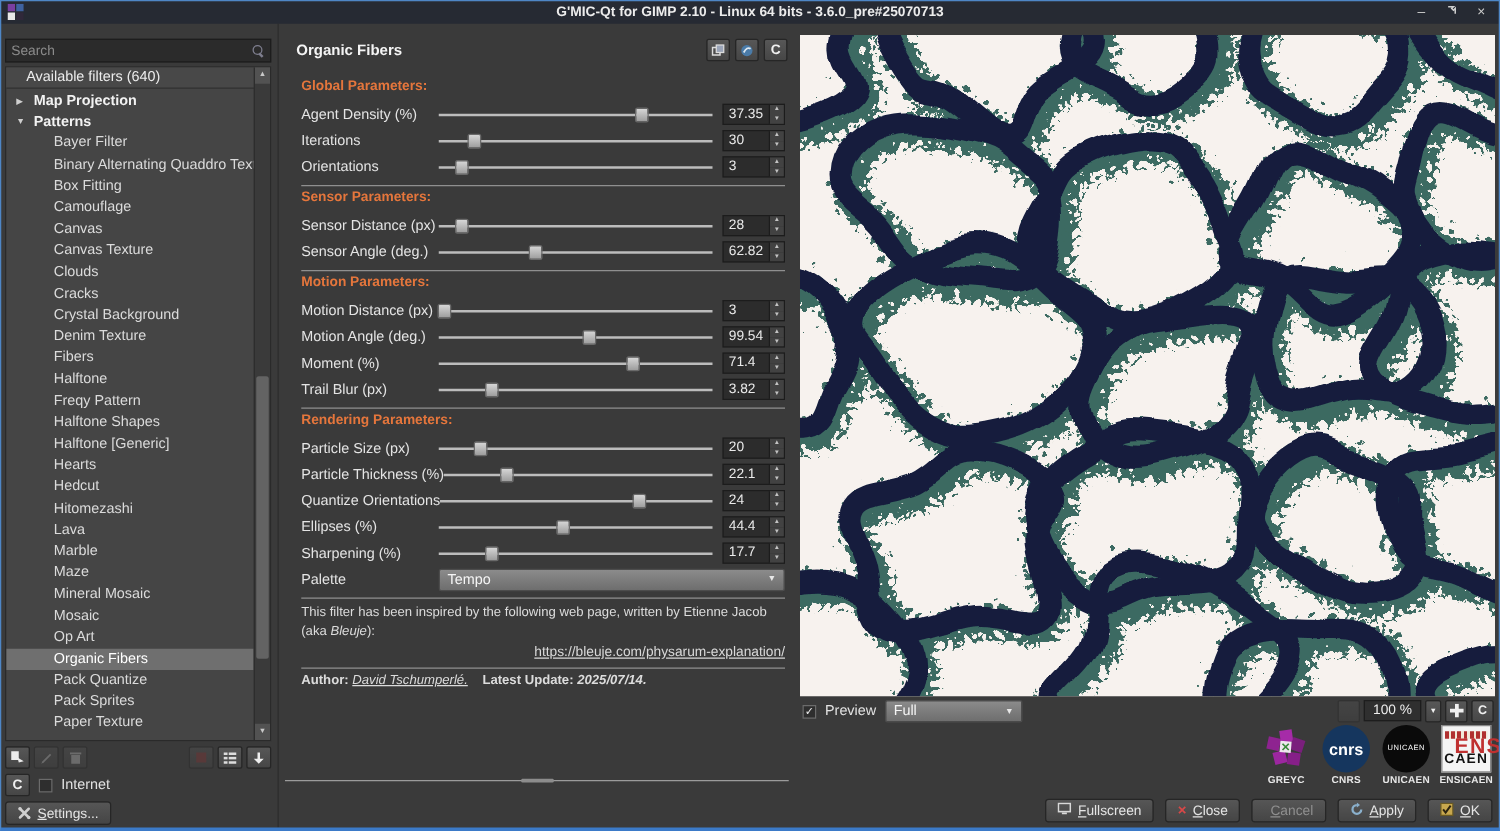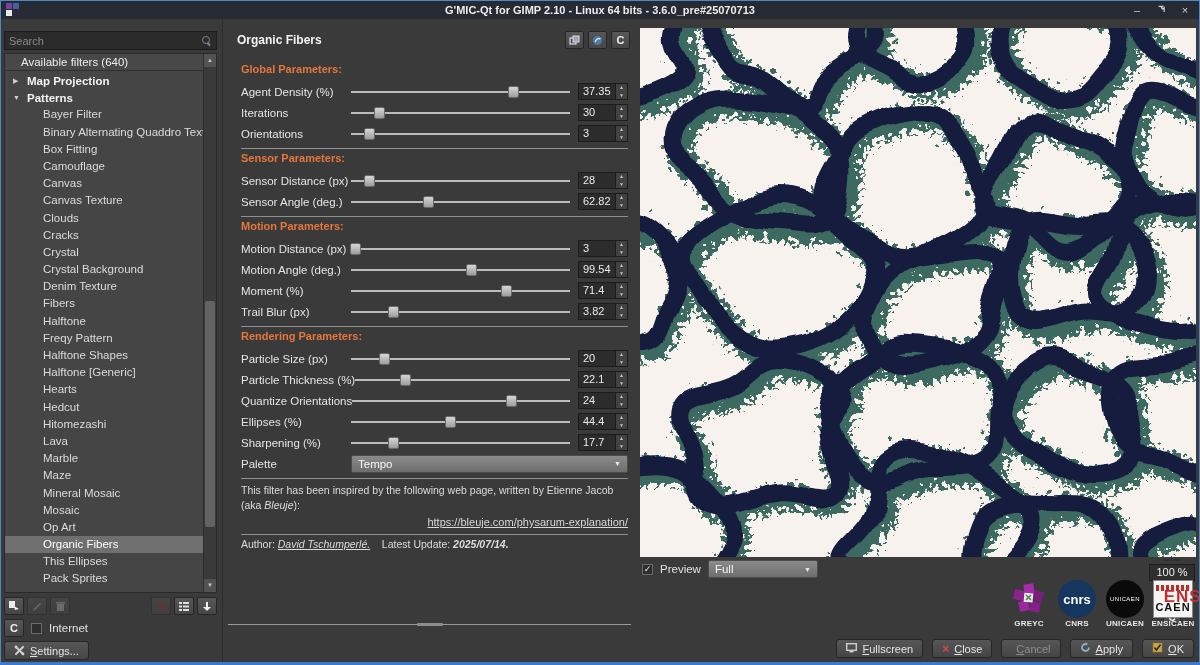--- a/index.html
+++ b/index.html
@@ -73,31 +73,31 @@
   .divider { border-top:1px solid #8f8f8f; margin:4px 0 2px 0; }
   .combo { height:18px; background:linear-gradient(#8b8b8b,#6e6e6e); border:1px solid #4c4c4c; border-radius:2px;
     display:flex; align-items:center; color:#f5f5f5; font-size:11.5px; padding:0 6px; }
   .combo .caret { margin-left:auto; font-size:7px; color:#e8e8e8; }
   .palette-combo { flex:1; }
 
   .desc { font-size:10.5px; color:#dcdcdc; margin-top:4px; line-height:15px; }
   .desc em { font-style:italic; }
   .desc .link { display:block; text-align:right; color:#d9d9d9; text-decoration:underline; margin:2px 0 3px 0; font-size:11px; }
   .author-row { font-size:10.5px; margin-top:3px; color:#dcdcdc; }
-  .author-row b { font-weight:normal; }
+  .author-row b { font-weight:bold; }
   .author-row .alink { font-style:italic; text-decoration:underline; }
   .author-row .upd { font-style:italic; font-weight:bold; }
   .mid-splitter { position:absolute; left:228px; top:624px; width:403px; border-top:1px solid #9b9b9b; }
   .mid-splitter span { display:block; width:26px; height:3px; background:#8c8c8c; margin:-2px auto 0 auto; border-radius:1px; }
   .panel-vline { position:absolute; left:222px; top:19px; bottom:3px; width:1px; background:#2c2c2c; }
 
   
   .preview-img { position:absolute; left:640px; top:28px; width:556px; height:529px; background:#f7f2ee; overflow:hidden; }
   .preview-controls { position:absolute; left:642px; top:560px; height:18px; display:flex; align-items:center; gap:7px; }
-  .zoom-cluster { position:absolute; right:5px; top:559px; height:19px; display:flex; gap:3px; align-items:center;flex-direction:column; }
+  .zoom-cluster { position:absolute; right:5px; top:559px; height:19px; display:flex; gap:3px; align-items:center; }
   .zoom-val { width:46px; height:17px; background:#2f2f2f; border:1px solid #1d1d1d; color:#ececec; font-size:11px; text-align:center; line-height:15px; }
   .zbtn { width:18px; height:18px; background:linear-gradient(#585858,#474747); border:1px solid #262626; border-radius:2px;
     display:flex; align-items:center; justify-content:center; color:#f0f0f0; font-size:10px; font-weight:bold; }
   .zbtn.small { width:13px; font-size:6px; }
   .zbtn.blank { opacity:.35; }
 
   
   .logos { position:absolute; right:5px; top:580px; display:flex; gap:4px; align-items:flex-end; }
   .logo { display:flex; flex-direction:column; align-items:center; width:44px; gap:1px; }
   .logo .cap { font-size:8px; color:#e8e8e8; font-weight:bold; letter-spacing:.2px; }
@@ -158,39 +158,38 @@
         <span>Patterns</span>
       </div>
       <div class="tree-item">Bayer Filter</div>
       <div class="tree-item">Binary Alternating Quaddro Texture</div>
       <div class="tree-item">Box Fitting</div>
       <div class="tree-item">Camouflage</div>
       <div class="tree-item">Canvas</div>
       <div class="tree-item">Canvas Texture</div>
       <div class="tree-item">Clouds</div>
       <div class="tree-item">Cracks</div>
-      <div class="tree-item">Crystal</div>
       <div class="tree-item">Crystal Background</div>
       <div class="tree-item">Denim Texture</div>
       <div class="tree-item">Fibers</div>
       <div class="tree-item">Halftone</div>
       <div class="tree-item">Freqy Pattern</div>
       <div class="tree-item">Halftone Shapes</div>
       <div class="tree-item">Halftone [Generic]</div>
       <div class="tree-item">Hearts</div>
       <div class="tree-item">Hedcut</div>
       <div class="tree-item">Hitomezashi</div>
       <div class="tree-item">Lava</div>
       <div class="tree-item">Marble</div>
       <div class="tree-item">Maze</div>
       <div class="tree-item">Mineral Mosaic</div>
       <div class="tree-item">Mosaic</div>
       <div class="tree-item">Op Art</div>
       <div class="tree-item selected">Organic Fibers</div>
-      <div class="tree-item">This Ellipses</div>
+      <div class="tree-item">Pack Quantize</div>
       <div class="tree-item">Pack Sprites</div>
       <div class="tree-item">Paper Texture</div>
     </div>
   <div class="vscroll">
     <span class="vs-btn" style="top:0">▲</span>
     <span class="vs-thumb"></span>
     <span class="vs-btn" style="bottom:0">▼</span>
   </div>
 </div>
 

